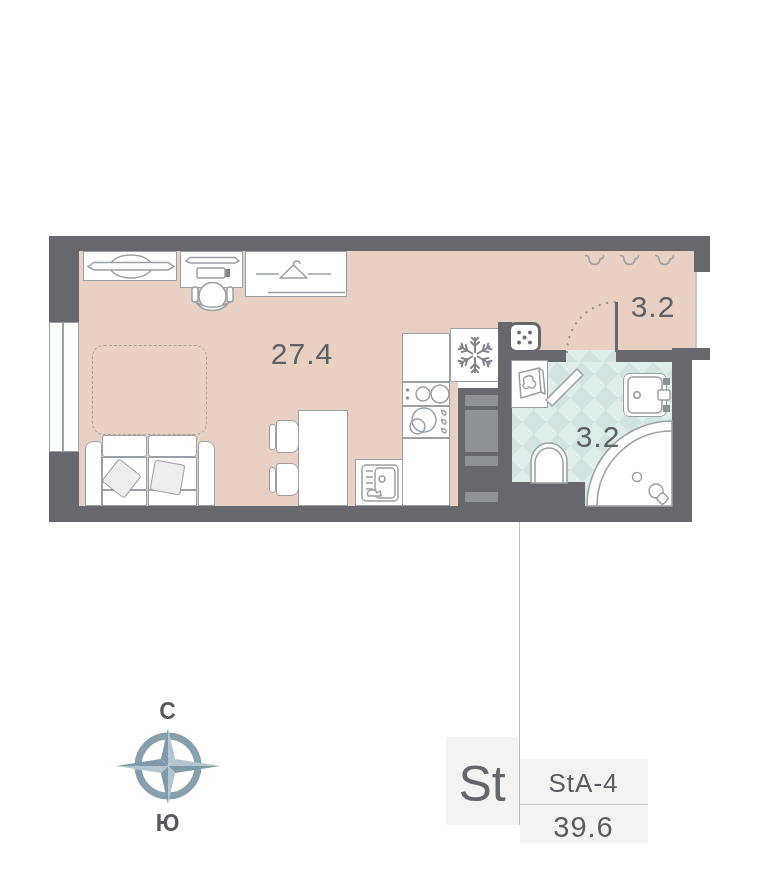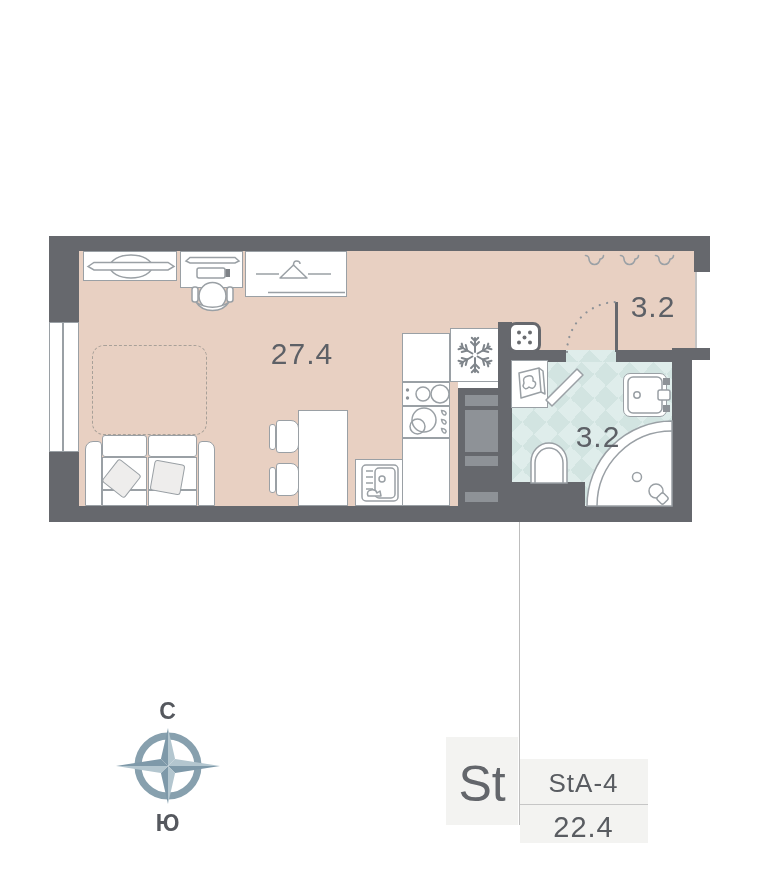--- a/index.html
+++ b/index.html
@@ -239,16 +239,16 @@
   </svg>
   <div class="abs lbl" style="left:168px;top:823px;font-size:23px;font-weight:bold;color:#55585e;">Ю</div>
 
   <div class="abs thin" style="left:518.5px;top:522px;width:1px;height:303px;"></div>
   <div class="abs card" style="left:446px;top:737px;width:72px;height:88px;">
     <div class="abs lbl" style="left:36px;top:47px;font-size:50px;color:#63666b;letter-spacing:0;">St</div>
   </div>
   <div class="abs card" style="left:519.5px;top:759px;width:128px;height:84px;">
     <div class="abs lbl" style="left:64px;top:24px;font-size:26px;color:#595c61;">StA-4</div>
     <div class="abs" style="left:0;top:45px;width:128px;height:1px;background:#c6c6c6;"></div>
-    <div class="abs lbl" style="left:64px;top:68px;font-size:29px;color:#595c61;">22.4</div>
+    <div class="abs lbl" style="left:64px;top:68px;font-size:29px;color:#595c61;">39.6</div>
   </div>
 
 </div>
 
 </body></html>

